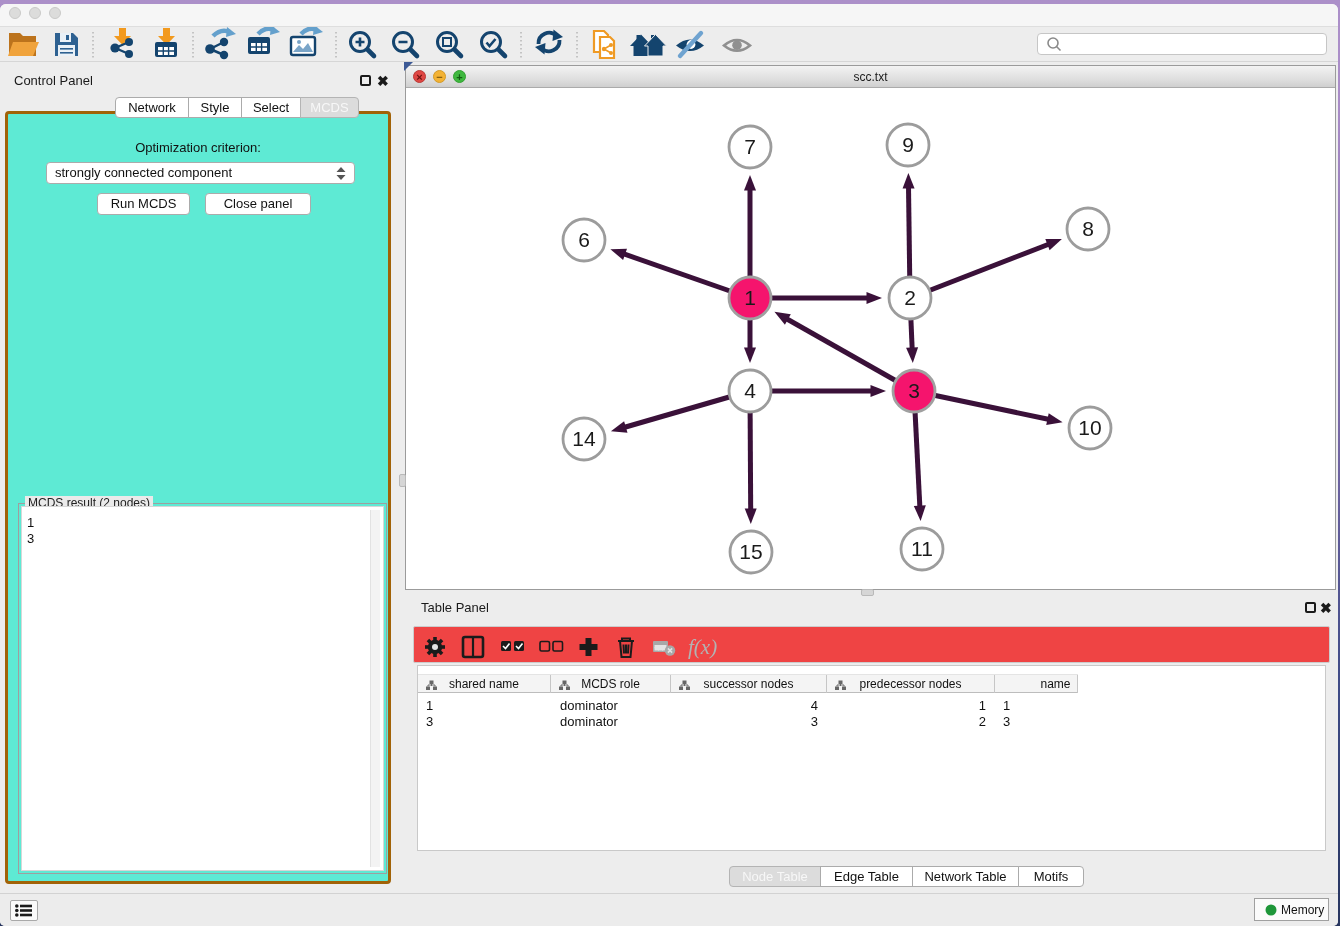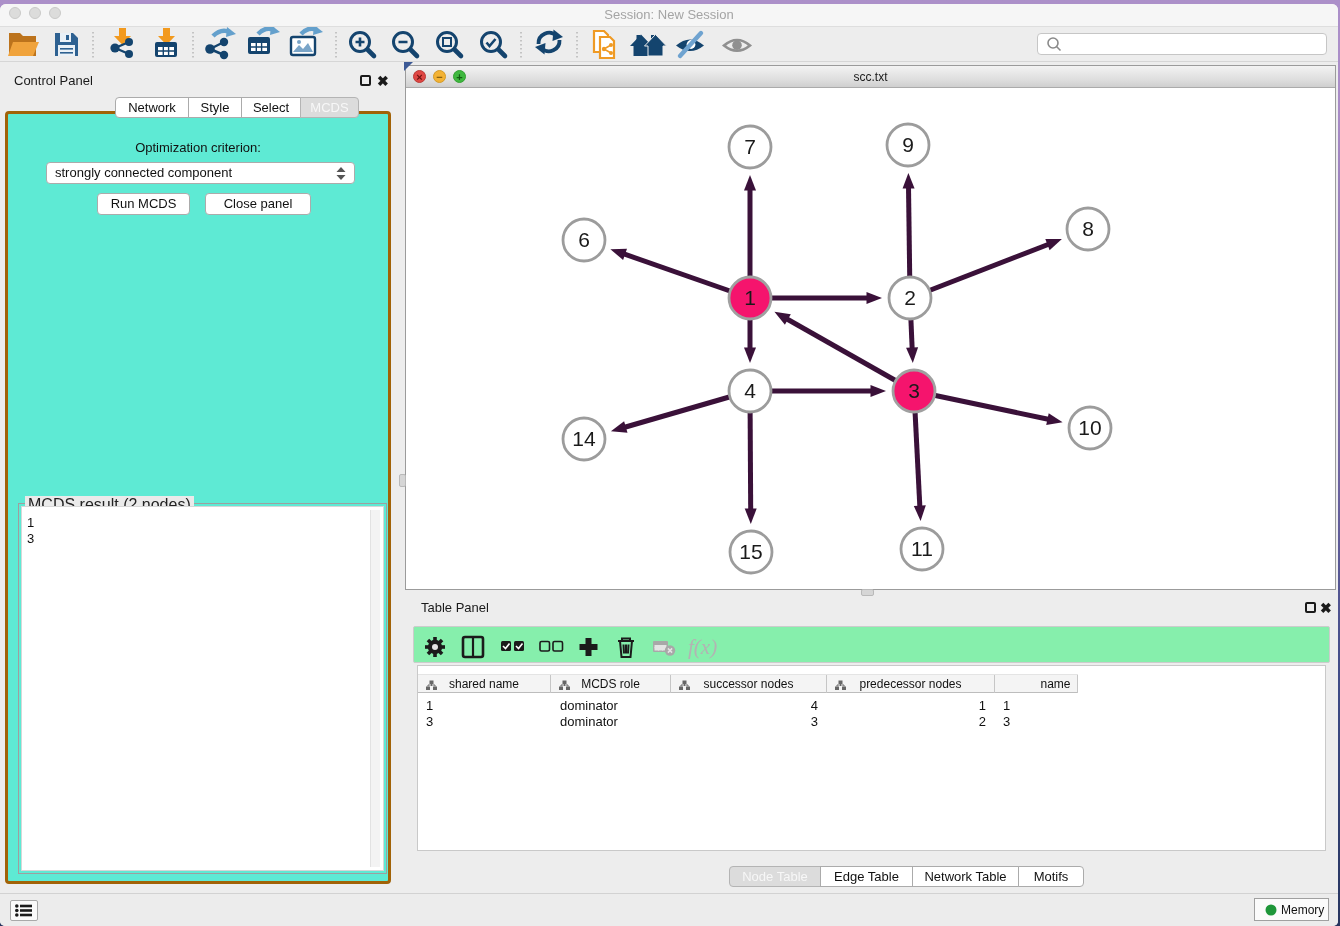--- a/index.html
+++ b/index.html
@@ -23,55 +23,54 @@
 .floatbox { position:absolute; width:11px; height:11px; border:2px solid #1a1a1a; border-radius:2px; background:transparent; }
 .closex { position:absolute; font-size:14px; font-weight:bold; color:#1a1a1a; }
 #cptabs { position:absolute; left:78px; top:35px; height:21px; z-index:5; }
 .seg { position:absolute; top:0; height:21px; line-height:20px; text-align:center; font-size:13px; color:#111; background:#fff; border:1px solid #ababab;margin-left:37px; }
 .seg.on { background:#dcdcdc; color:#f7f7f7; border-color:#b4b4b4; }
 #cpbody { position:absolute; left:5px; top:49px; width:386px; height:773px; background:#5eead4; border:3px solid #a16207; border-radius:4px; }
 #optlbl { position:absolute; left:0; top:26px; width:100%; text-align:center; font-size:13px; color:#111; }
 #dd { position:absolute; left:38px; top:48px; width:309px; height:22px; background:#fff; border:1px solid #ababab; border-radius:4px; font-size:13px; color:#111; line-height:20px; padding-left:8px; }
 .btn { position:absolute; height:22px; background:#fff; border:1px solid #ababab; border-radius:4px; font-size:13px; color:#111; text-align:center; line-height:20px; }
 #fs { position:absolute; left:10px; top:389px; width:369px; height:371px; border:1px solid #9f9f9f; }
-#fsl { position:absolute; left:6px; top:-8px; background:#eaeaea; padding:0 3px; font-size:16px; color:#222; }
+#fsl { position:absolute; left:6px; top:-8px; background:#eaeaea; padding:0 3px; font-size:12px; color:#222; }
 #fsw { position:absolute; left:2px; top:2px; right:2px; bottom:2px; background:#fff; border:1px solid #d7d7d7; font-size:13px; color:#111; padding:8px 0 0 5px; line-height:16px; }
 #fssb { position:absolute; right:3px; top:3px; width:10px; bottom:3px; background:#f3f3f3; border-left:1px solid #e2e2e2; }
 
 #frame { position:absolute; left:405px; top:3px; width:931px; height:525px; border:1px solid #9b9b9b; background:#fff; }
 #ftitle { position:absolute; left:0; top:0; width:100%; height:22px; background:linear-gradient(180deg,#f3f3f3,#dcdcdc 70%,#cfcfcf); border-bottom:1px solid #ababab; }
 #ftitle .cap { position:absolute; top:4px; left:0; width:100%; text-align:center; font-size:12px; color:#1a1a1a; }
 .ball { position:absolute; top:4px; width:13px; height:13px; border-radius:50%; font-size:11px; font-weight:bold; text-align:center; line-height:13px; }
 #graph { position:absolute; left:0; top:23px; }
 #graph line { stroke:#3a1139; stroke-width:5; }
 #graph polygon { fill:#3a1139; }
 #graph circle.nrm { fill:#fff; stroke:#9c9c9c; stroke-width:2.8; }
 #graph circle.sel { fill:#f5146d; stroke:#a0a0a0; stroke-width:2.8; }
 #graph text { font-size:21px; fill:#1a1a1a; text-anchor:middle; font-family:"Liberation Sans",sans-serif; }
 
 #tp { position:absolute; left:397px; top:531px; width:941px; height:296px; }
-#tptools { position:absolute; left:16px; top:33px; right:8px; height:37px; background:#86efac; border:1px solid #cccccc; border-radius:2px; }
+#tptools { position:absolute; left:16px; top:33px; right:8px; height:37px; background:#ef4444; border:1px solid #cccccc; border-radius:2px; }
 #ttable { position:absolute; left:20px; top:72px; width:909px; height:186px; background:#fff; border:1px solid #c9c9c9; }
 #thead { position:absolute; left:0; top:8px; width:660px; height:19px; background:#f4f4f4; border-top:1px solid #e4e4e4; border-bottom:1px solid #bdbdbd; }
 .hc { position:absolute; top:0; height:18px; border-right:1px solid #c6c6c6; font-size:12px; color:#111; text-align:center; line-height:18px; }
 .ticn { position:absolute; left:8px; top:3px; }
 .trow { position:absolute; font-size:13px; color:#111; }
 #tptabs { position:absolute; left:295px; top:273px; height:21px; }
 
 #listbtn { position:absolute; left:10px; top:6px; width:28px; height:21px; background:#fbfbfb; border:1px solid #a9a9a9; border-radius:2px; }
 #membtn { position:absolute; left:1254px; top:4px; width:75px; height:23px; background:#fbfbfb; border:1px solid #a0a0a0; font-size:12px; color:#111; }
 </style>
 </head>
 <body>
 <div id="win">
   <div id="titlebar">
     <div class="tl t1"></div>
       <div class="tl t2"></div>
       <div class="tl t3"></div>
-    <div id="wtitle">Session: New Session</div>
   </div>
   <div id="toolbar">
     <svg width="780" height="37" style="position:absolute;left:0;top:0;">
       <g transform="translate(0,-2)">
         <path d="M9 8 L20 8 L23 11 L36 11 L36 31 L9 31 Z" fill="#bc731c"></path>
         <path d="M13 17 L39 17 L33 31 L8 31 Z" fill="#f0a33c"></path>
         <path d="M55 8 h18 l5 5 v18 h-23 z" fill="#2e6191"></path>
         <rect x="60" y="8" width="11" height="9" fill="#eaf1f7"></rect>
         <rect x="66" y="10" width="3" height="5" fill="#2e6191"></rect>
         <rect x="58" y="20" width="17" height="11" fill="#eaf1f7"></rect>

